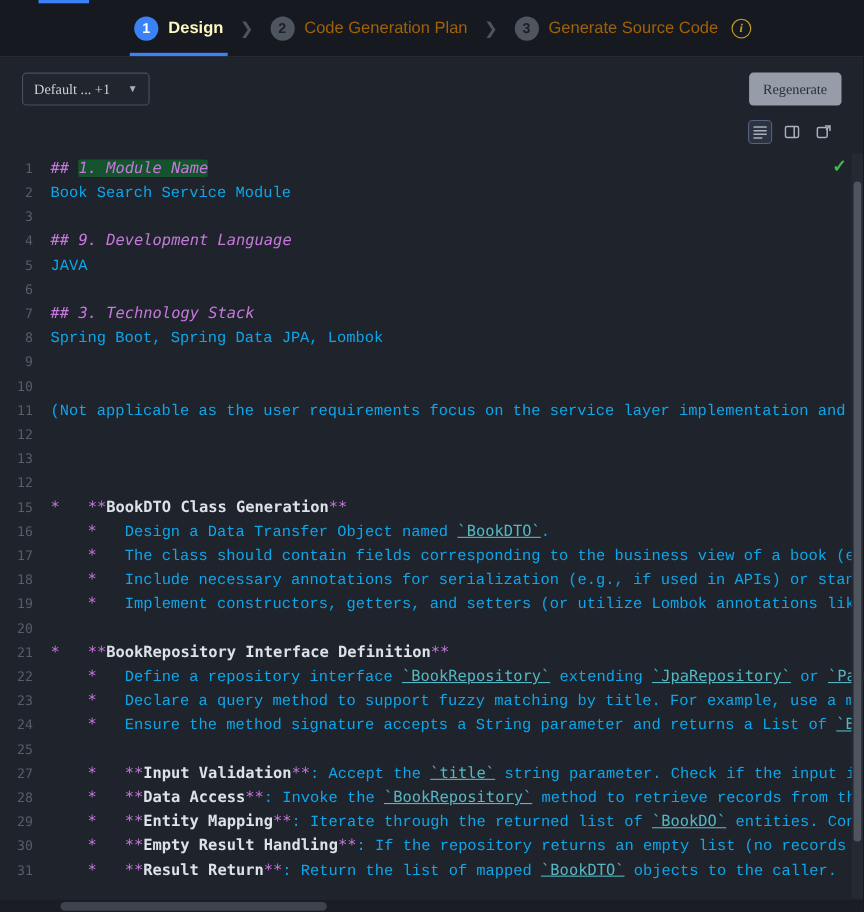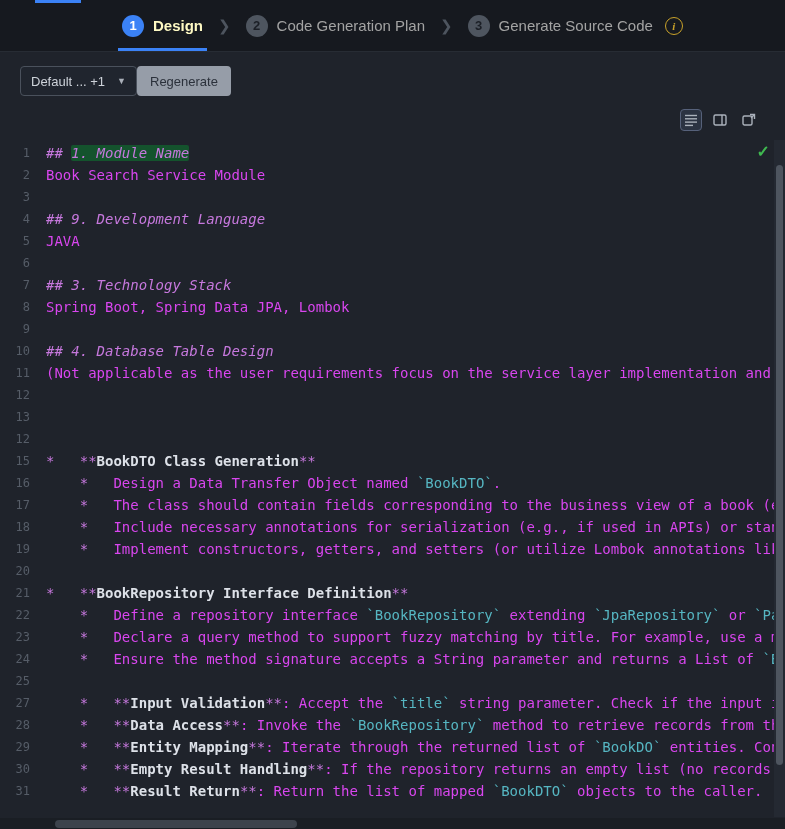--- a/index.html
+++ b/index.html
@@ -13,32 +13,32 @@
     position:relative; height:52px; background:#16191f;
     border-bottom:1px solid #272c34;
     display:flex; align-items:center; padding-left:118px;
   }
   .top-accent { position:absolute; left:35px; top:0; width:46px; height:3px; background:#3b82f6; }
   .step { position:relative; display:flex; align-items:center; gap:9px; height:100%; padding:0 4px; cursor:pointer; }
   .step .circle {
     width:22px; height:22px; border-radius:50%; display:flex; align-items:center; justify-content:center;
     font-size:13px; font-weight:bold; background:#4e555f; color:#1b1f26; flex:none;
   }
-  .step .slabel { font-size:15px; color:#a3a3a3; white-space:nowrap; }
+  .step .slabel { font-size:15px; color:#a16207; white-space:nowrap; }
   .step.active .circle { background:#3b82f6; color:#ffffff; }
   .step.active .slabel { color:#fef9c3; font-weight:bold; }
   .step.active::after { content:""; position:absolute; left:0; right:0; bottom:0; height:3px; background:#3b82f6; }
   .chev { color:#4d545e; font-size:15px; margin:0 11px; user-select:none; }
   .info-i {
     width:18px; height:18px; border-radius:50%; border:1.5px solid #c9a22a; color:#c9a22a;
     display:flex; align-items:center; justify-content:center; font:italic bold 11px "Liberation Serif", serif;
     margin-left:8px; cursor:pointer;
   }
   
-  .controls { display:flex; justify-content:flex-start; align-items:flex-start; padding:14px 20px 0 20px; }
+  .controls { display:flex; justify-content:space-between; align-items:flex-start; padding:14px 20px 0 20px;font-family:Liberation Serif, serif; }
   .dropdown {
     height:30px; min-width:116px; display:flex; align-items:center; justify-content:space-between; gap:12px;
     padding:0 10px; border:1px solid #4a515c; border-radius:4px; background:#20252e;
     color:#ced3da; font-size:13px; cursor:pointer;
   }
   .dropdown .caret { font-size:9px; color:#aab0b9; }
   .btn-regenerate {
     height:30px; padding:4px 13px; border:none; border-radius:4px;
     background:#969da8; color:#2b313b; font-size:13px; font-family:inherit; cursor:pointer;
   }
@@ -52,24 +52,24 @@
   .vicon svg { display:block; }
   
   .editor { position:absolute; top:140px; left:0; right:0; bottom:0; background:#1f232b; overflow:hidden; }
   .lines { padding-top:2px; }
   .line { display:flex; height:22px; cursor:text; }
   .ln {
     flex:none; width:46px; text-align:right; padding-right:16px;
     font:12px/22px "DejaVu Sans Mono", monospace; color:#565d68; user-select:none;
   }
   .codetext { white-space:pre; font:14px/22px "DejaVu Sans Mono", monospace; }
-  .tok.t { color:#d946ef; }
+  .tok.t { color:#0ea5e9;font-family:Liberation Mono, monospace; }
   .tok.h { color:#c678dd; font-style:italic; }
   .tok.p { color:#c678dd; }
-  .tok.c { color:#56b6c2; }
+  .tok.c { color:#56b6c2;text-decoration:underline; }
   .tok.b { color:#dde1e8; font-weight:bold;text-align:right; }
   .tok.sel { background:#14532d; border-radius:2px; }
   .check-accept {
     position:absolute; top:4px; right:15px; color:#3fb950;
     font-size:16px; font-weight:bold; cursor:pointer; line-height:16px;
   }
   
   .vtrack { position:absolute; top:0; right:0; width:11px; bottom:12px; background:#242932; }
   .vthumb { position:absolute; top:25px; right:2px; width:7px; height:600px; background:#4e555f; border-radius:4px; cursor:grab; }
   .htrack { position:absolute; left:0; right:0; bottom:0; height:11px; background:#1a1e24; }
@@ -167,21 +167,20 @@
         <div class="line">
           <span class="ln">8</span>
           <span class="codetext"><span class="tok t">Spring Boot, Spring Data JPA, Lombok</span></span>
         </div>
         <div class="line">
           <span class="ln">9</span>
           <span class="codetext"></span>
         </div>
         <div class="line">
           <span class="ln">10</span>
-          <span class="codetext"><span class="tok h">## 4. Database Table Design</span></span>
         </div>
         <div class="line">
           <span class="ln">11</span>
           <span class="codetext"><span class="tok t">(Not applicable as the user requirements focus on the service layer implementation and DTO</span></span>
         </div>
         <div class="line">
           <span class="ln">12</span>
           <span class="codetext"></span>
         </div>
         <div class="line">

